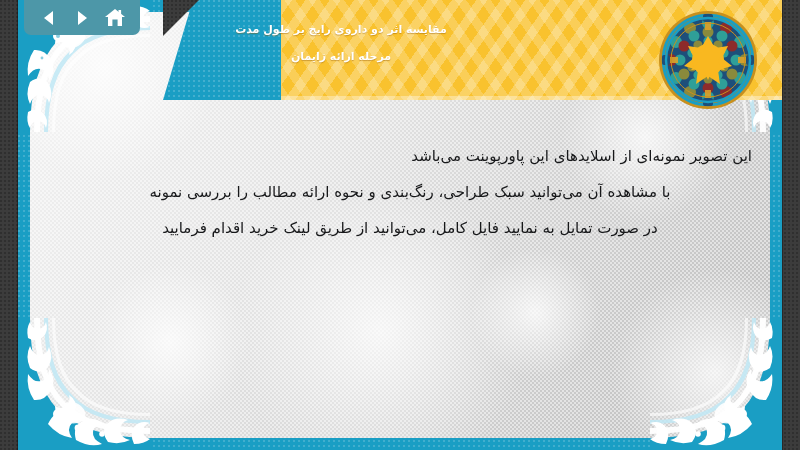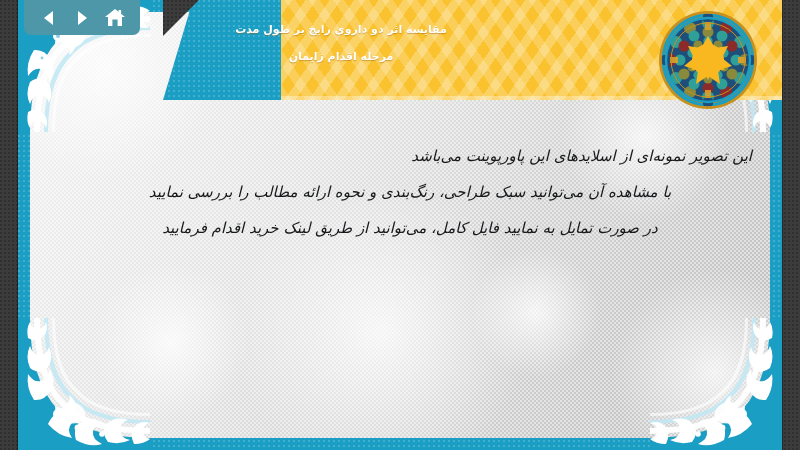--- a/index.html
+++ b/index.html
@@ -170,21 +170,21 @@
   #body-text {
     position:absolute;
     left:40px; right:20px; top:138px;
     direction:rtl;
     text-align:center;
     color:#17181a;
     font-size:15px;
     line-height:36px;
     z-index:20;
   }
-  #body-text .ln { display:block; white-space:nowrap;font-style:italic; }
+  #body-text .ln { display:block; white-space:nowrap; }
   #body-text .ln.l1 { text-align:right; padding-right:10px; }
   #body-text .ln.l2,
   #body-text .ln.l3 { text-align:center; }
 </style>
 </head>
 <body>
 
 <div id="viewer">
 
   <div class="frame-seam l"></div>
@@ -301,21 +301,21 @@
     </div>
 
     <div id="title-band">
       <div class="band-teal"></div>
       <div class="band-gold"></div>
       <div class="band-dark-cut"></div>
     </div>
 
     <div id="title-text">
       <div>مقایسه اثر دو داروی رایج بر طول مدت</div>
-      <div>مرحله اقدام زایمان</div>
+      <div>مرحله ارائه زایمان</div>
     </div>
 
     <div id="medallion">
       <svg viewBox="0 0 104 104" width="104" height="104">
         <defs>
           <clipPath id="mclip">
               <circle cx="52" cy="52" r="48"></circle>
             </clipPath>
         </defs>
         <circle cx="52" cy="52" r="49" fill="#c8901e"></circle>
@@ -394,21 +394,21 @@
           <path d="M52 33 L57 45 L69 44 L61 53 L69 62 L57 61 L52 72 L47 61 L35 62 L43 53 L35 44 L47 45 Z" fill="#f9b820"></path>
         </g>
         <circle cx="52" cy="52" r="47" fill="none" stroke="#c8901e" stroke-width="1.6"></circle>
         <circle cx="52" cy="52" r="42" fill="none" stroke="#1a9ec4" stroke-width="2.4"></circle>
         <circle cx="52" cy="52" r="37" fill="none" stroke="#c8901e" stroke-width="1"></circle>
       </svg>
     </div>
 
     <div id="body-text">
       <span class="ln l1">این تصویر نمونه‌ای از اسلایدهای این پاورپوینت می‌باشد</span>
-      <span class="ln l2">با مشاهده آن می‌توانید سبک طراحی، رنگ‌بندی و نحوه ارائه مطالب را بررسی نمایید</span>
+      <span class="ln l2">با مشاهده آن می‌توانید سبک طراحی، رنگ‌بندی و نحوه ارائه مطالب را بررسی نمونه</span>
       <span class="ln l3">در صورت تمایل به نمایید فایل کامل، می‌توانید از طریق لینک خرید اقدام فرمایید</span>
     </div>
 
   </div>
 
   <div id="navbar">
     <div class="nav-btn" title="قبلی">
       <span>
         <svg width="20" height="20" viewBox="0 0 20 20">
             <path d="M14 3 L5 10 L14 17 Z" fill="#ffffff"></path>

